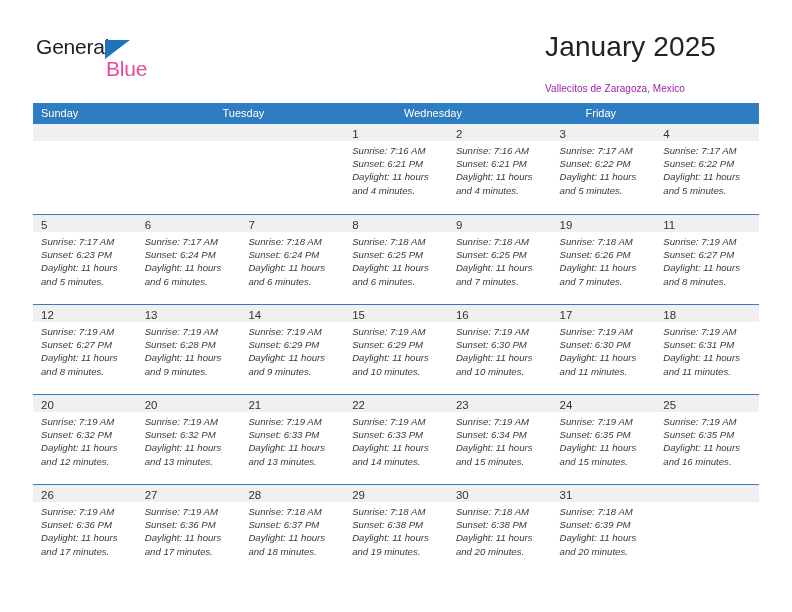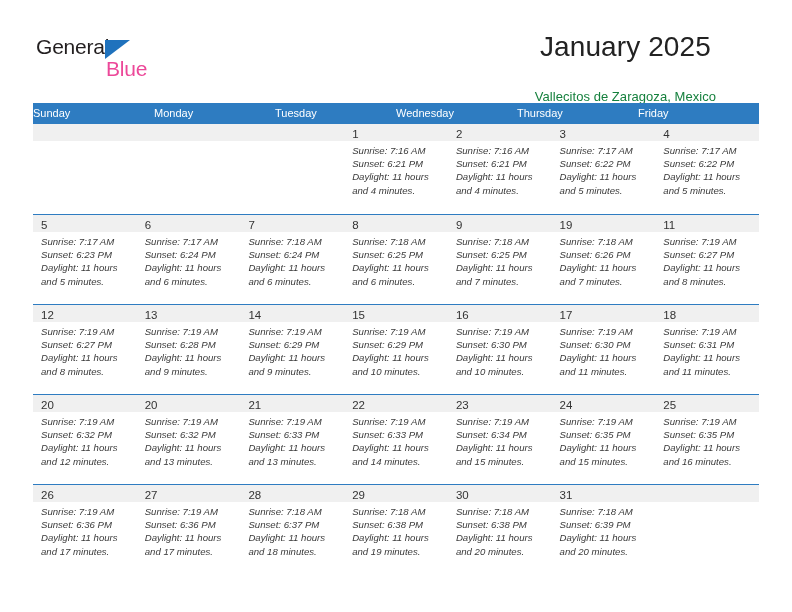--- a/index.html
+++ b/index.html
@@ -58,35 +58,35 @@
     font-size: 21px;
     color: #ec4899;
     letter-spacing: -0.2px;
     line-height: 22px;
     font-family: "Liberation Sans", sans-serif;
   }
   .title-block {
     position: absolute;
     right: 36px;
     top: 30px;
-    text-align: center;
+    text-align: left;
   }
   .cal-title {
     font-size: 28px;
     color: #222222;
     line-height: 34px;
     font-weight: normal;
     margin: 0;
     letter-spacing: 0.1px;
   }
   .cal-subtitle {
-    font-size: 13px;
-    color: #15803d;
+    font-size: 10px;
+    color: #a21caf;
     line-height: 18px;
-    margin-top: 24px;
+    margin-top: 16px;
     letter-spacing: 0.05px;
   }
 
   
   .calendar {
     position: absolute;
     left: 33px;
     top: 103px;
     width: 726px;
   }
@@ -94,20 +94,21 @@
     display: flex;
     width: 726px;
     height: 21px;
     background: #2e7cc1;
   }
   .dow {
     flex: 1 1 0;
     color: #ffffff;
     font-size: 11px;
     line-height: 21px;
+    padding-left: 8px;
     white-space: nowrap;
     overflow: hidden;
   }
 
   .week {
     display: flex;
     width: 726px;
     height: 90px;
     border-top: 1.6px solid #2e7cc1;
   }
@@ -162,24 +163,22 @@
     <div class="title-block">
       <h1 class="cal-title">January 2025</h1>
       <div class="cal-subtitle">Vallecitos de Zaragoza, Mexico</div>
     </div>
 
   </div>
 
   <div class="calendar">
     <div class="dow-row" id="dow-row">
         <div class="dow">Sunday</div>
-        <div class="dow">Monday</div>
         <div class="dow">Tuesday</div>
         <div class="dow">Wednesday</div>
-        <div class="dow">Thursday</div>
         <div class="dow">Friday</div>
       </div>
     <div id="weeks-container">
         <div class="week">
           <div class="day day-empty">
             <div class="day-numband"><span class="day-num"></span></div>
           </div>
           <div class="day day-empty">
             <div class="day-numband"><span class="day-num"></span></div>
           </div>

